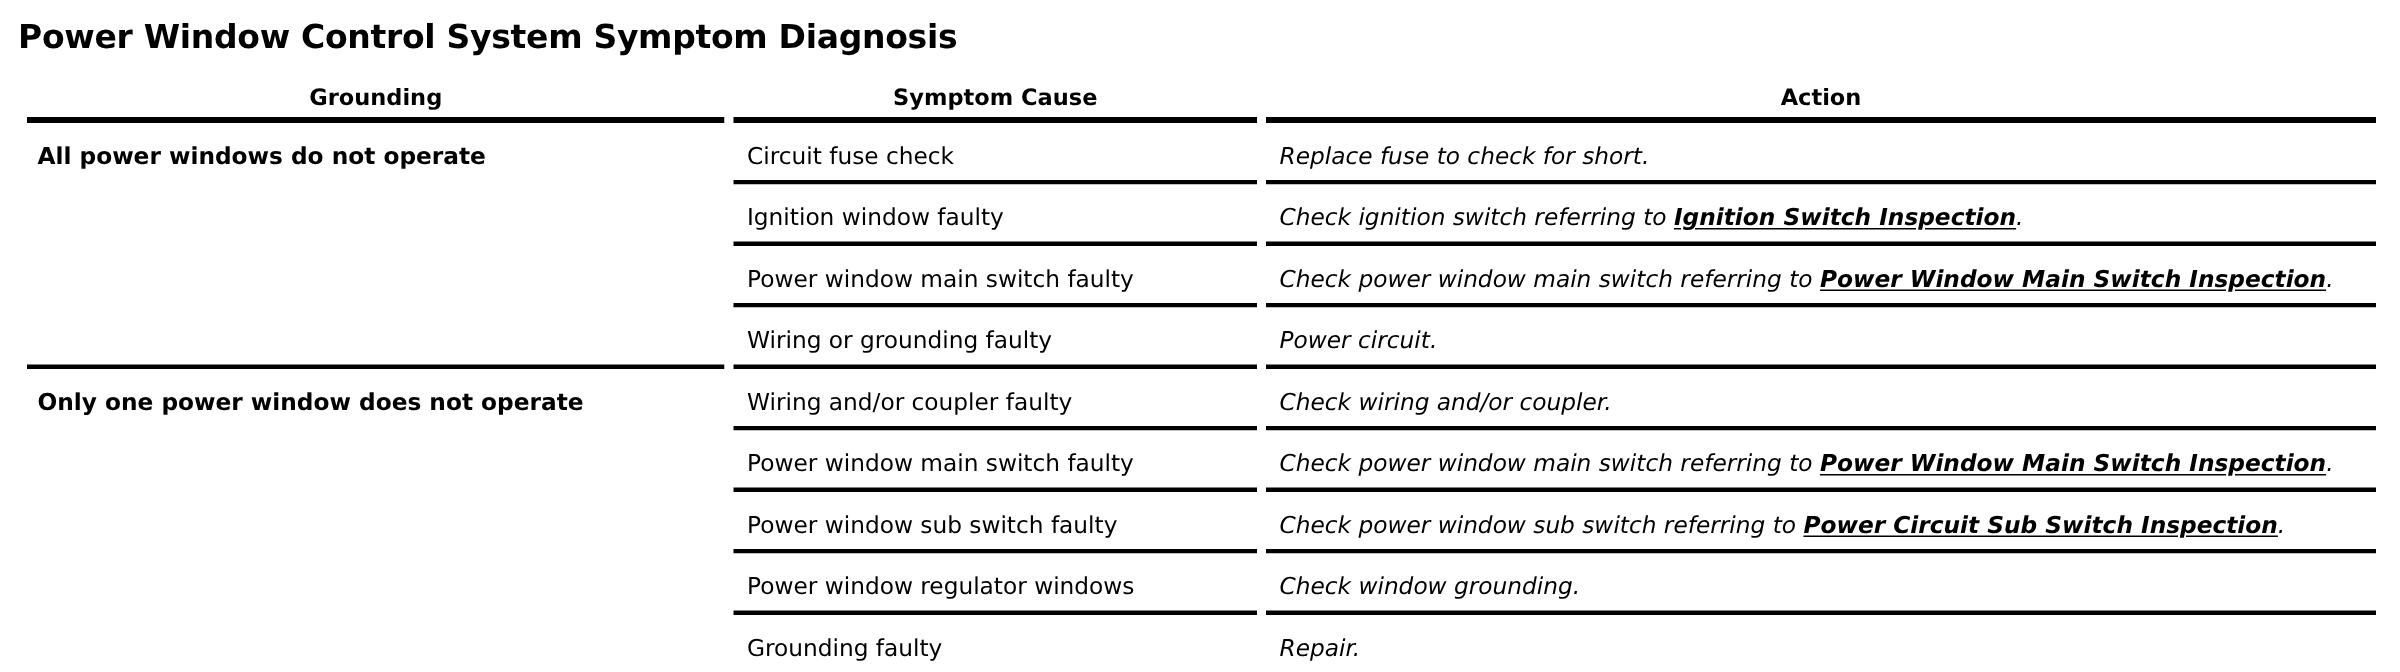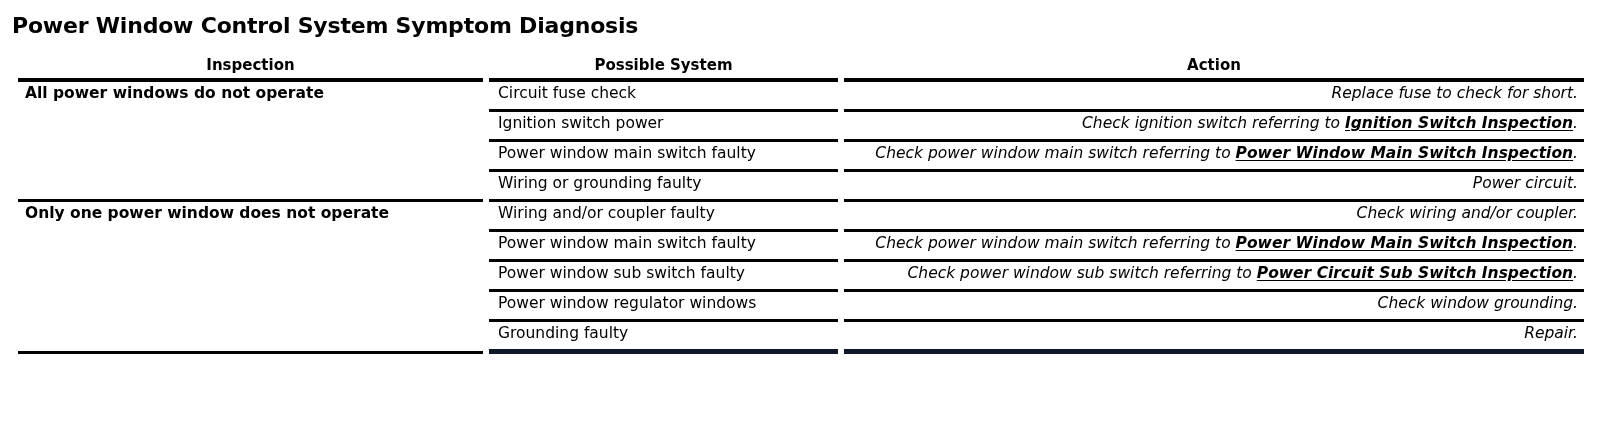--- a/index.html
+++ b/index.html
@@ -61,38 +61,37 @@
     background: #fff;
   }
 
   
   .gutter { width: 6px; padding: 0 !important; border: 0 !important; }
 
   tbody td {
     vertical-align: top;
     font-size: 15.5px;
     line-height: 21px;
-    padding: 1px 0 5px 9px;
+    padding: 12px 0 5px 9px;
     border-bottom: 3px solid #000;
     background: #fff;
   }
 
   tbody td.cell-condition {
     font-weight: bold;
     padding-left: 7px;
     border-bottom: 0;
   }
   tbody td.cell-condition.cond-end {
     border-bottom: 3px solid #000;
   }
 
   tbody td.cell-action {
     font-style: italic;
     padding-right: 6px;
-    text-align: right;
   }
 
   tbody tr.last-row td {
     border-bottom: 5px solid #0f172a;
   }
 
   
   .ref-link {
     font-weight: bold;
     text-decoration: underline;
@@ -111,39 +110,39 @@
   <table class="diag-table">
     <colgroup>
       <col class="col-condition">
       <col style="width:6px">
       <col class="col-cause">
       <col style="width:6px">
       <col class="col-action">
     </colgroup>
     <thead>
       <tr>
-        <th>Inspection</th>
+        <th>Grounding</th>
         <th class="gutter"></th>
-        <th>Possible System</th>
+        <th>Symptom Cause</th>
         <th class="gutter"></th>
         <th>Action</th>
       </tr>
     </thead>
     <tbody id="table-body">
         <tr>
           <td class="cell-condition cond-end" rowspan="4">All power windows do not operate</td>
           <td class="gutter" rowspan="4"></td>
           <td class="cell-cause">Circuit fuse check</td>
           <td class="gutter"></td>
           <td class="cell-action">
             <span class="action-text">Replace fuse to check for short.</span>
           </td>
         </tr>
         <tr>
-          <td class="cell-cause">Ignition switch power</td>
+          <td class="cell-cause">Ignition window faulty</td>
           <td class="gutter"></td>
           <td class="cell-action">
             <span class="action-text">Check ignition switch referring to <span class="ref-link">Ignition Switch Inspection</span>.</span>
           </td>
         </tr>
         <tr>
           <td class="cell-cause">Power window main switch faulty</td>
           <td class="gutter"></td>
           <td class="cell-action">
             <span class="action-text">Check power window main switch referring to <span class="ref-link">Power Window Main Switch Inspection</span>.</span>

